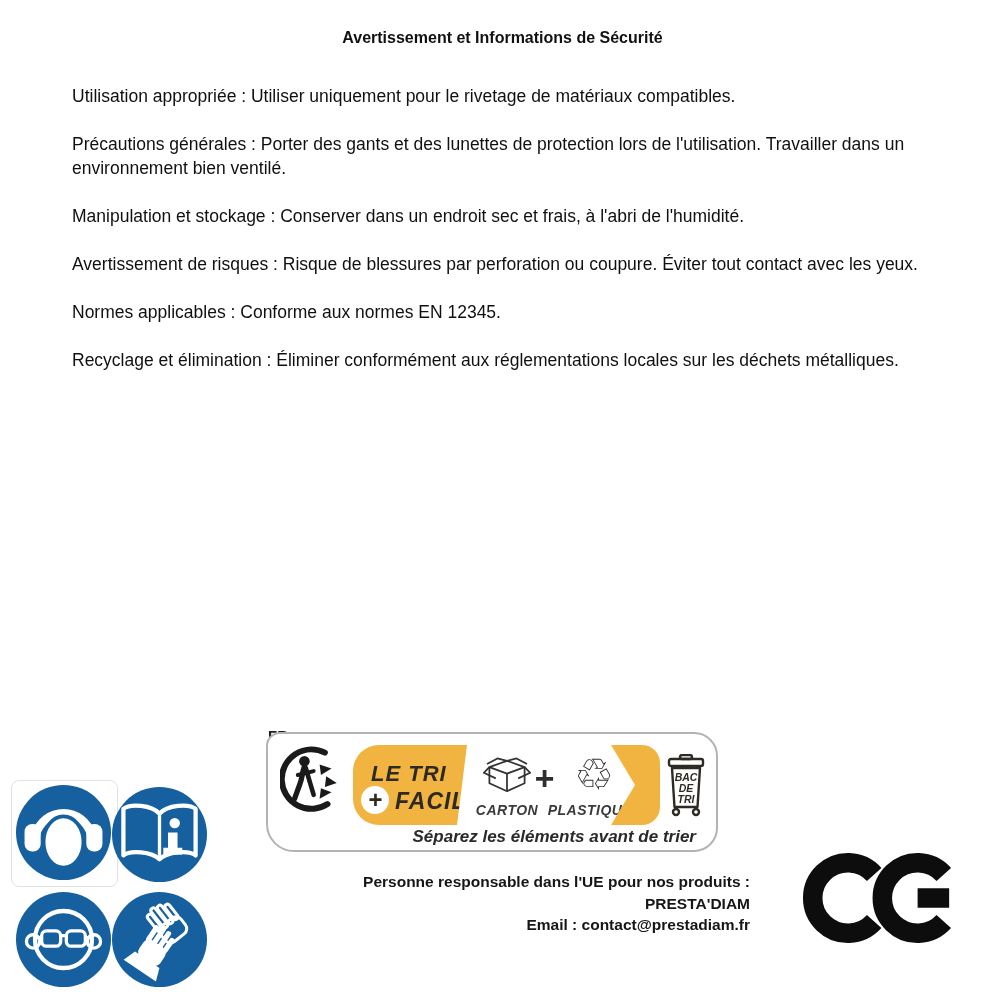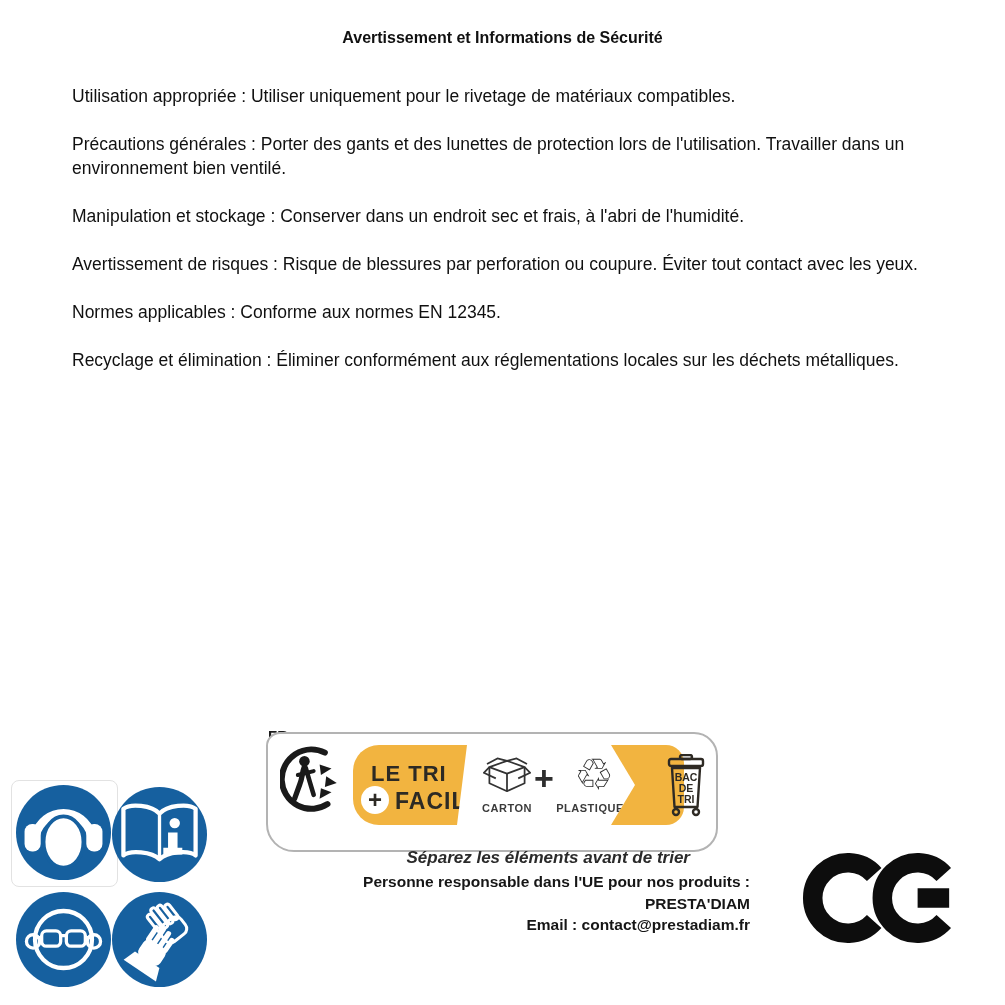--- a/index.html
+++ b/index.html
@@ -35,59 +35,59 @@
   .fr-label{
     position:absolute;left:268px;top:727px;font-size:15px;font-weight:bold;color:#1c1c1c;
   }
   .tri-box{
     position:absolute;left:266px;top:732px;width:452px;height:120px;
     background:#fff;border:2px solid #b3b3b3;border-radius:14px 24px 24px 28px;
     box-sizing:border-box;
   }
   .triman{position:absolute;left:12px;top:10px;width:66px;height:70px;}
   .banner{
-    position:absolute;left:85px;top:11px;width:331px;height:80px;
-    background:#F2B440;border-radius:26px 18px 18px 26px;
+    position:absolute;left:85px;top:11px;width:307px;height:80px;
+    background:#F2B440;border-radius:26px 18px 18px 26px;font-style:italic;
   }
   .letri{
     position:absolute;left:18px;top:16px;font-size:22px;font-weight:bold;
     color:#2d2a24;letter-spacing:1px;
   }
   .plus-badge{
     position:absolute;left:8px;top:41px;width:28px;height:28px;border-radius:50%;
     background:#fff;color:#2d2a24;font-size:24px;font-weight:bold;
     line-height:27px;text-align:center;
   }
   .facile{
     position:absolute;left:42px;top:43px;font-size:23px;font-weight:bold;
     color:#2d2a24;letter-spacing:1px;
   }
   .white-panel{
     position:absolute;left:104px;top:0;width:178px;height:80px;background:#fff;
     clip-path:polygon(10px 0%, calc(100% - 24px) 0%, 100% 50%, calc(100% - 24px) 100%, 0% 100%);
   }
   .carton-icon{position:absolute;left:26px;top:10px;width:48px;height:42px;}
   .mat-label{
-    position:absolute;top:57px;font-size:11px;font-weight:bold;color:#3a3a3a;
+    position:absolute;top:57px;font-size:14px;font-weight:bold;color:#3a3a3a;
     letter-spacing:.5px;text-align:center;
   }
   .mat-label.carton{left:10px;width:80px;}
   .mat-label.plastique{left:88px;width:90px;}
   .panel-plus{
     position:absolute;left:74px;top:14px;width:26px;text-align:center;
     font-size:34px;font-weight:bold;color:#2e2e2e;
   }
   .recycle-glyph{
     position:absolute;left:108px;top:2px;width:58px;text-align:center;
     font-family:"DejaVu Sans", sans-serif;font-size:44px;color:#2e2e2e;line-height:56px;
   }
   .bin-icon{position:absolute;left:314px;top:9px;width:38px;height:63px;}
   .caption{
-    position:absolute;right:26px;top:93px;font-size:17px;font-weight:bold;
-    font-style:italic;color:#2a2a2a;white-space:nowrap;margin-top:21px;
+    position:absolute;right:20px;top:93px;font-size:17px;font-weight:bold;
+    font-style:italic;color:#2a2a2a;white-space:nowrap;
   }
   .address{
     position:absolute;left:250px;top:871px;width:500px;text-align:right;
     font-size:15.5px;font-weight:bold;line-height:21.5px;color:#161616;
   }
   .ce{position:absolute;left:797px;top:842px;width:167px;height:112px;}
 </style>
 </head>
 <body>
 

